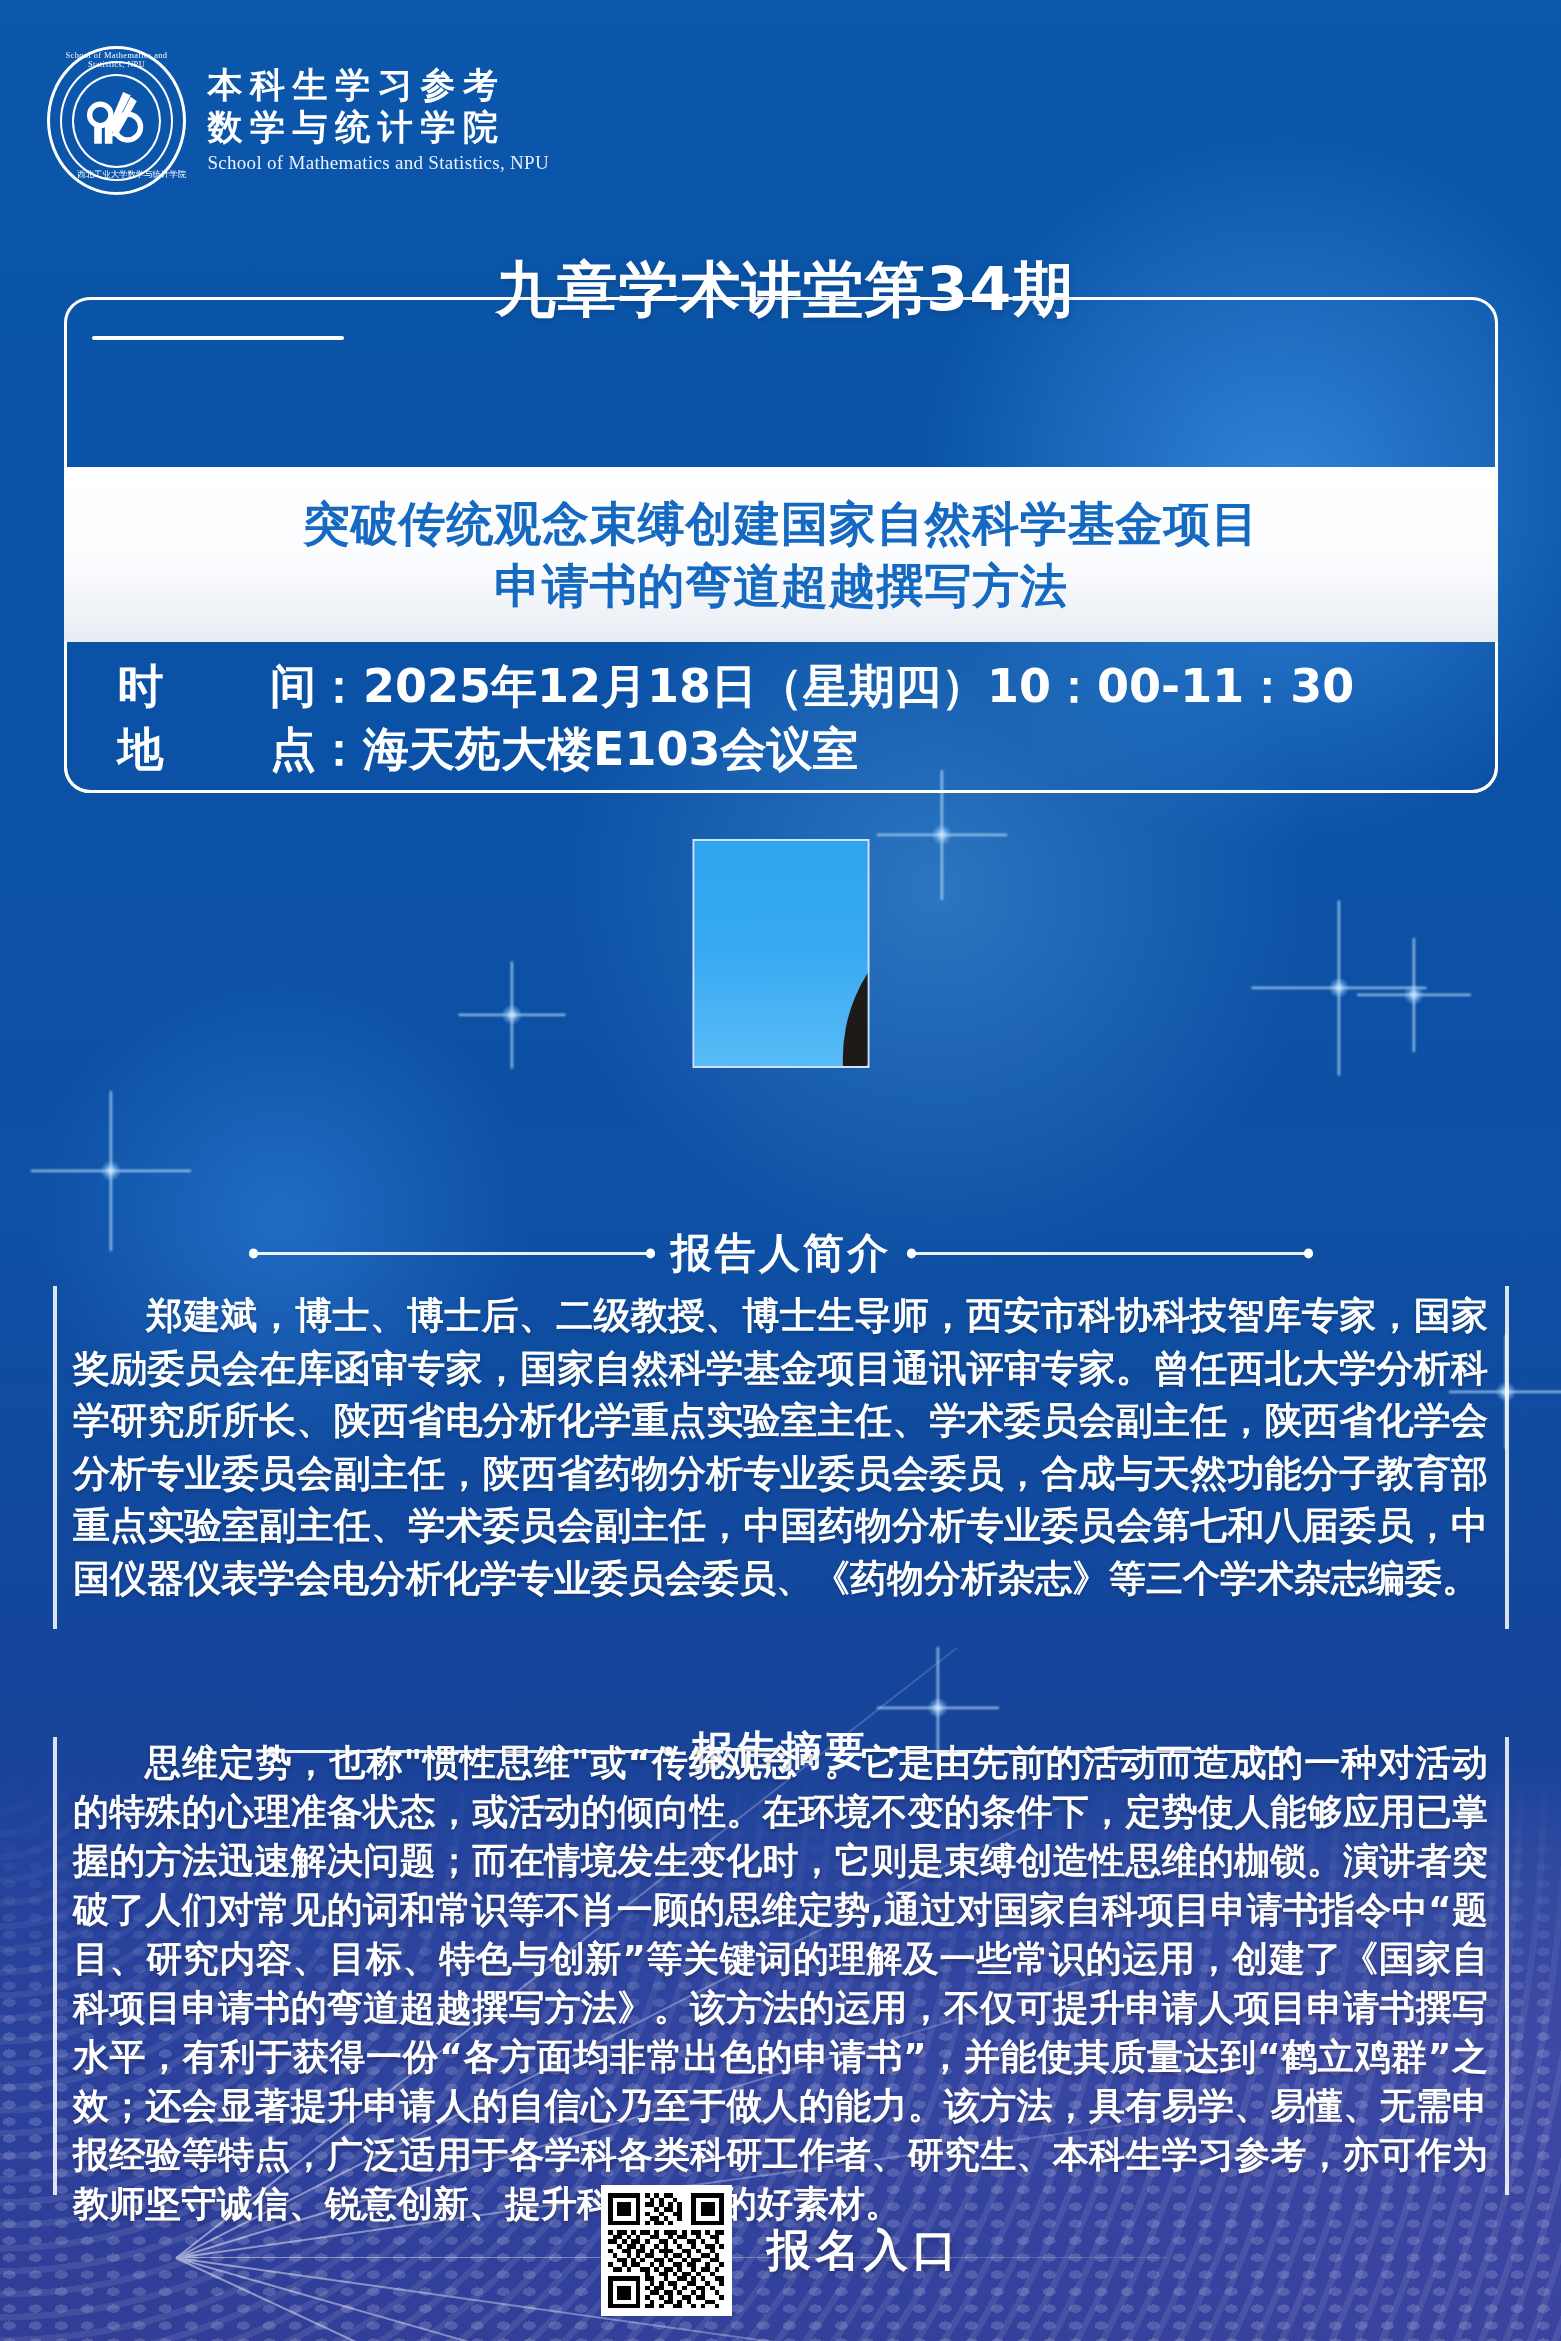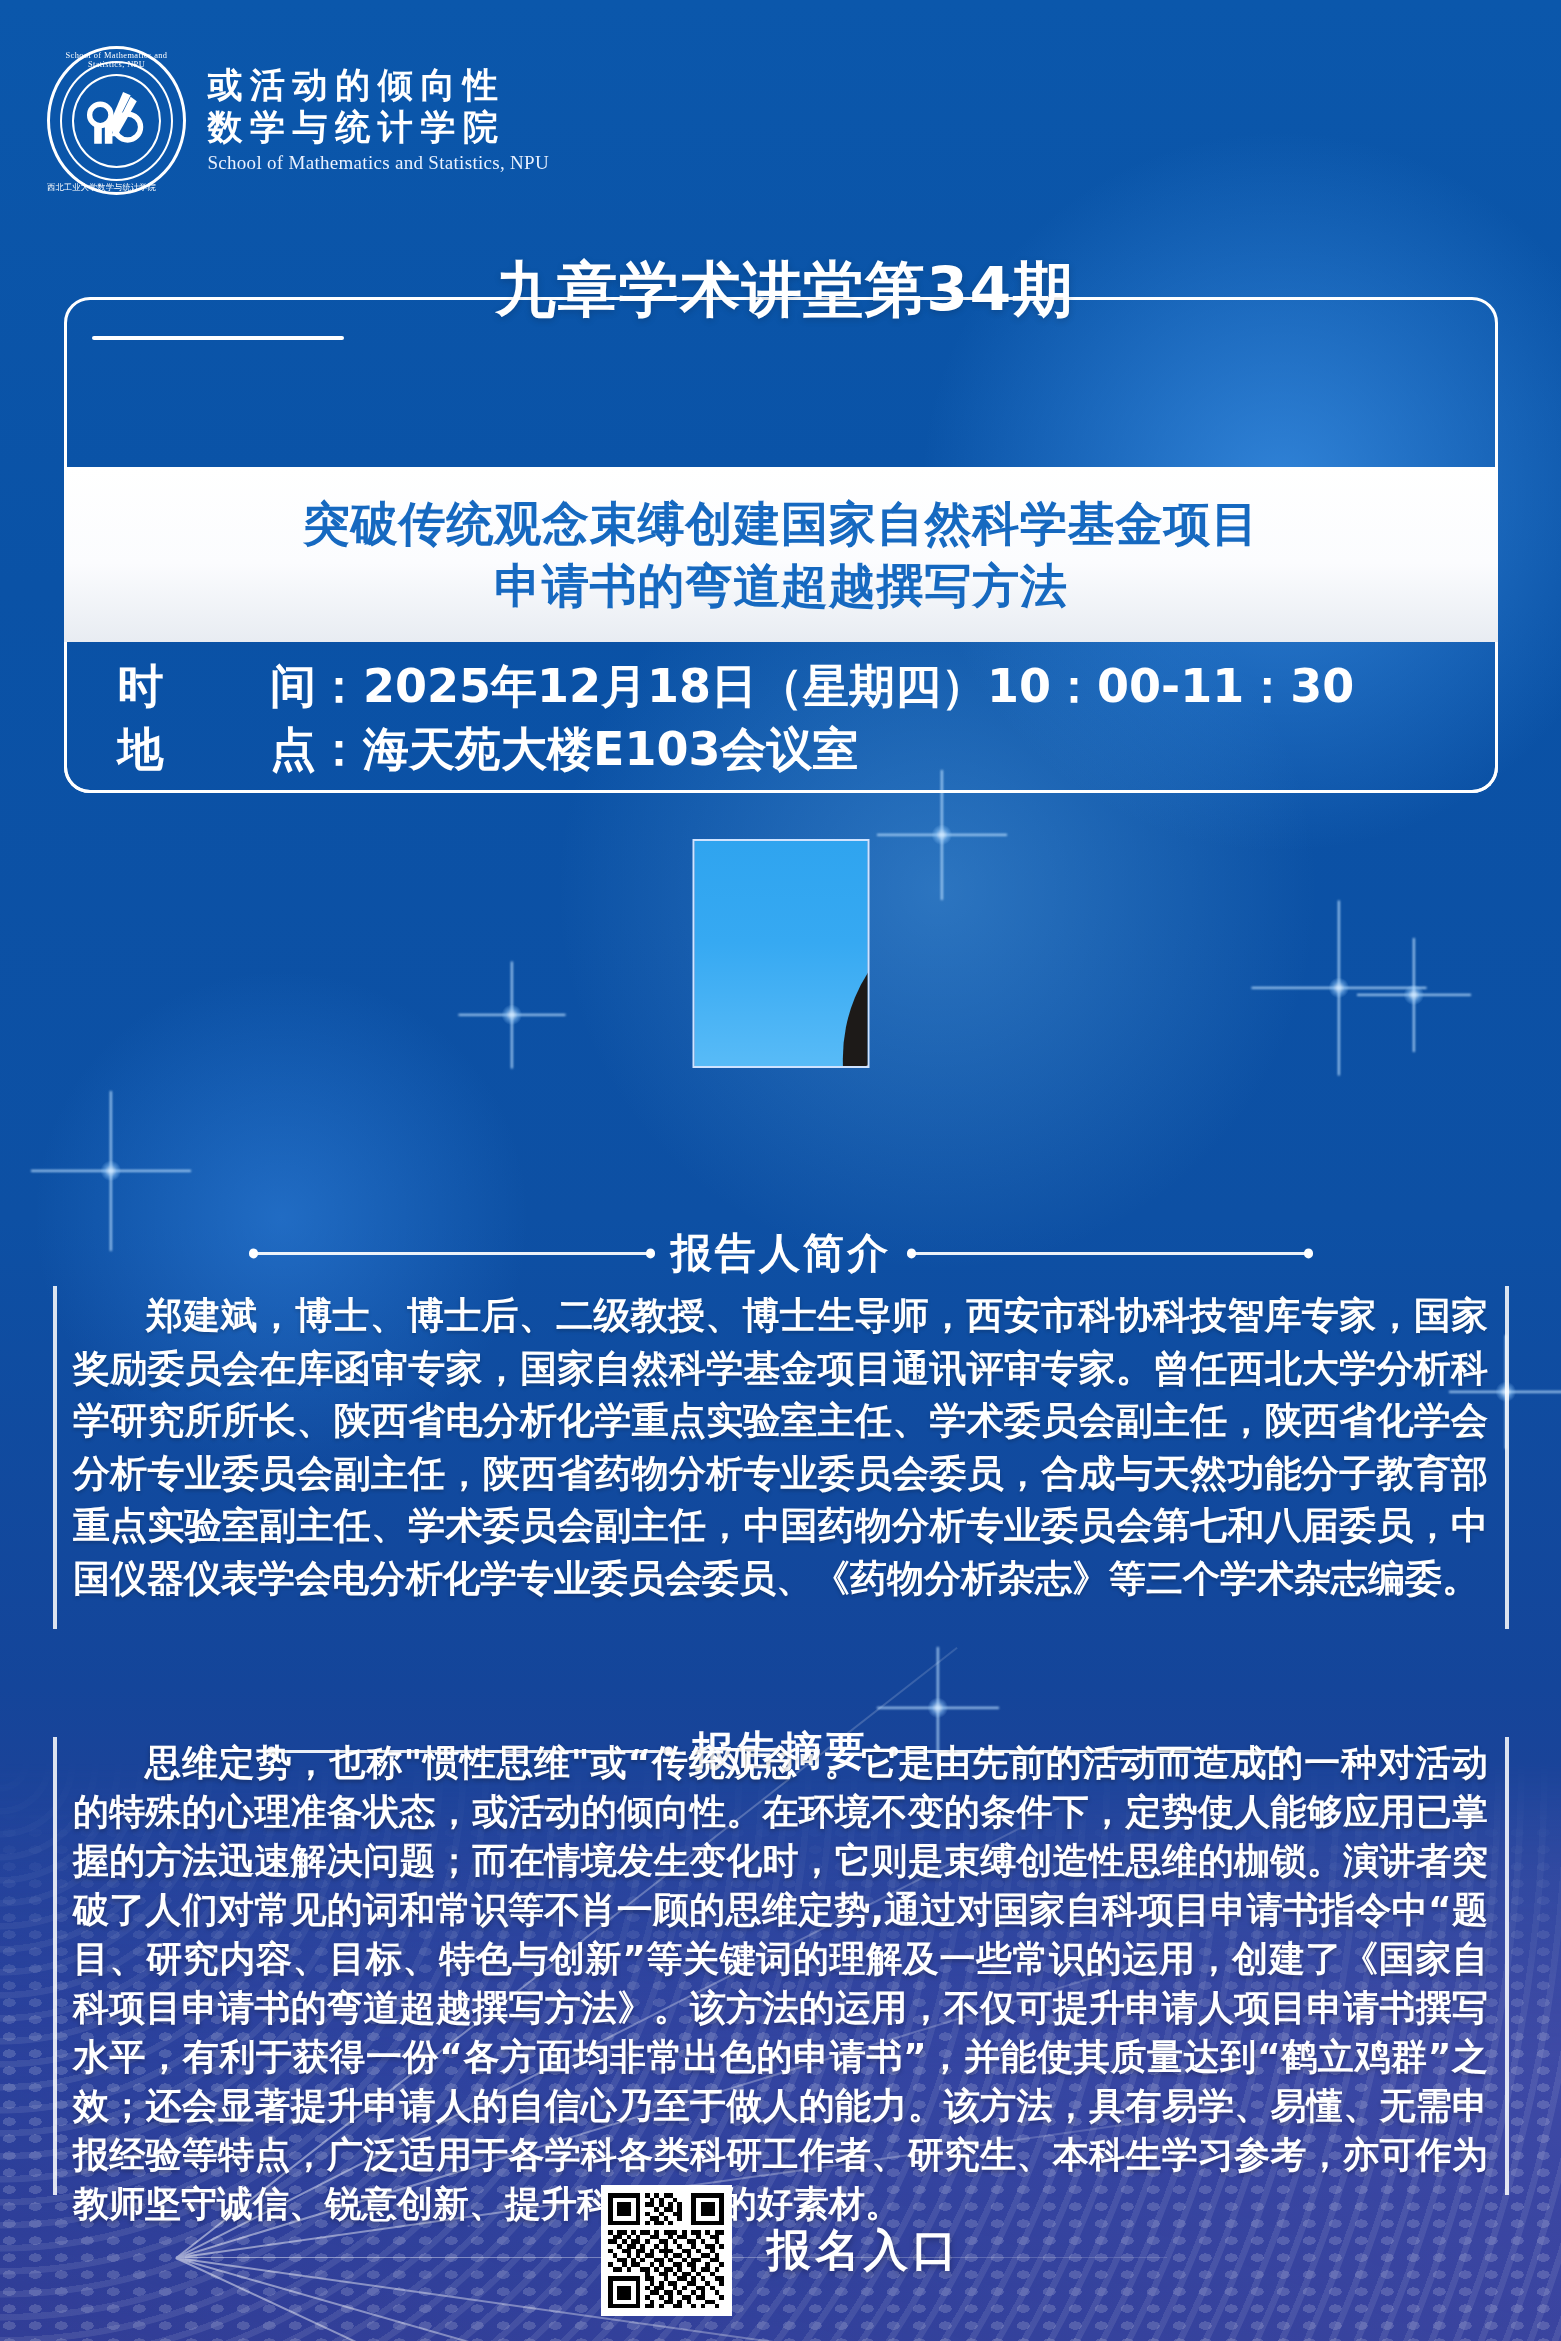--- a/index.html
+++ b/index.html
@@ -47,21 +47,21 @@
   .fanlines i{position:absolute;left:252px;bottom:130px;height:1.5px;width:991px;background:linear-gradient(90deg,rgba(255,255,255,.9),rgba(255,255,255,.25));transform-origin:0 50%;}
 
   
   .logo-row{position:absolute;left:47px;top:46px;display:flex;align-items:center;gap:21.4px;}
   .crest{width:139px;height:149px;position:relative;}
   .crest .oval{position:absolute;inset:0;border:3.1px solid #fff;border-radius:50%;}
   .crest .oval2{position:absolute;left:13px;top:14.5px;right:13px;bottom:14.5px;border:2.3px solid #fff;border-radius:50%;}
   .crest .inner{position:absolute;left:25px;top:27.5px;right:25px;bottom:27.5px;border:2.3px solid #fff;border-radius:50%;}
   .crest .mark{position:absolute;left:50%;top:50%;transform:translate(-50%,-50%);}
   .crest .ctext{position:absolute;left:0;right:0;top:4.6px;text-align:center;font-size:8.4px;color:#fff;letter-spacing:0.4px;font-family:"Liberation Serif",serif;}
-  .crest .ctext-b{position:absolute;left:0;right:0;bottom:2px;text-align:left;font-size:8.4px;color:#fff;}
+  .crest .ctext-b{position:absolute;left:0;right:0;bottom:15px;text-align:right;font-size:8.4px;color:#fff;}
   .school{display:flex;flex-direction:column;justify-content:center;}
   .school .cn1,.school .cn2{color:#fff;font-weight:700;letter-spacing:7.6px;line-height:1.05;
       font-family:"DejaVu Serif","Liberation Serif",serif;}
   .cn1{font-size:35px;}
   .cn2{font-size:35px;margin-top:4.6px;}
   .school .en{color:#eaf2ff;font-size:19px;margin-top:6.1px;letter-spacing:0.3px;font-family:"Liberation Serif",serif;}
 
   
   .frame{
     position:absolute;left:64px;top:297px;width:1434px;height:496px;
@@ -201,21 +201,21 @@
         </g>
         <g fill="#ffffff">
           <polygon points="56,4 66,8 40,60 32,60"></polygon>
           <polygon points="66,10 74,16 48,62 40,62"></polygon>
           <polygon points="18,48 28,48 28,72 18,72"></polygon>
           <polygon points="32,44 42,44 42,72 32,72"></polygon>
         </g>
       </svg>
     </div>
     <div class="school">
-      <div class="cn1">或活动的倾向性</div>
+      <div class="cn1">本科生学习参考</div>
       <div class="cn2">数学与统计学院</div>
       <div class="en">School of Mathematics and Statistics, NPU</div>
     </div>
   </div>
 
   <div class="frame"></div>
   <div class="title-line"></div>
   <div class="main-title">九章学术讲堂第34期</div>
 
   <div class="topic-box">

